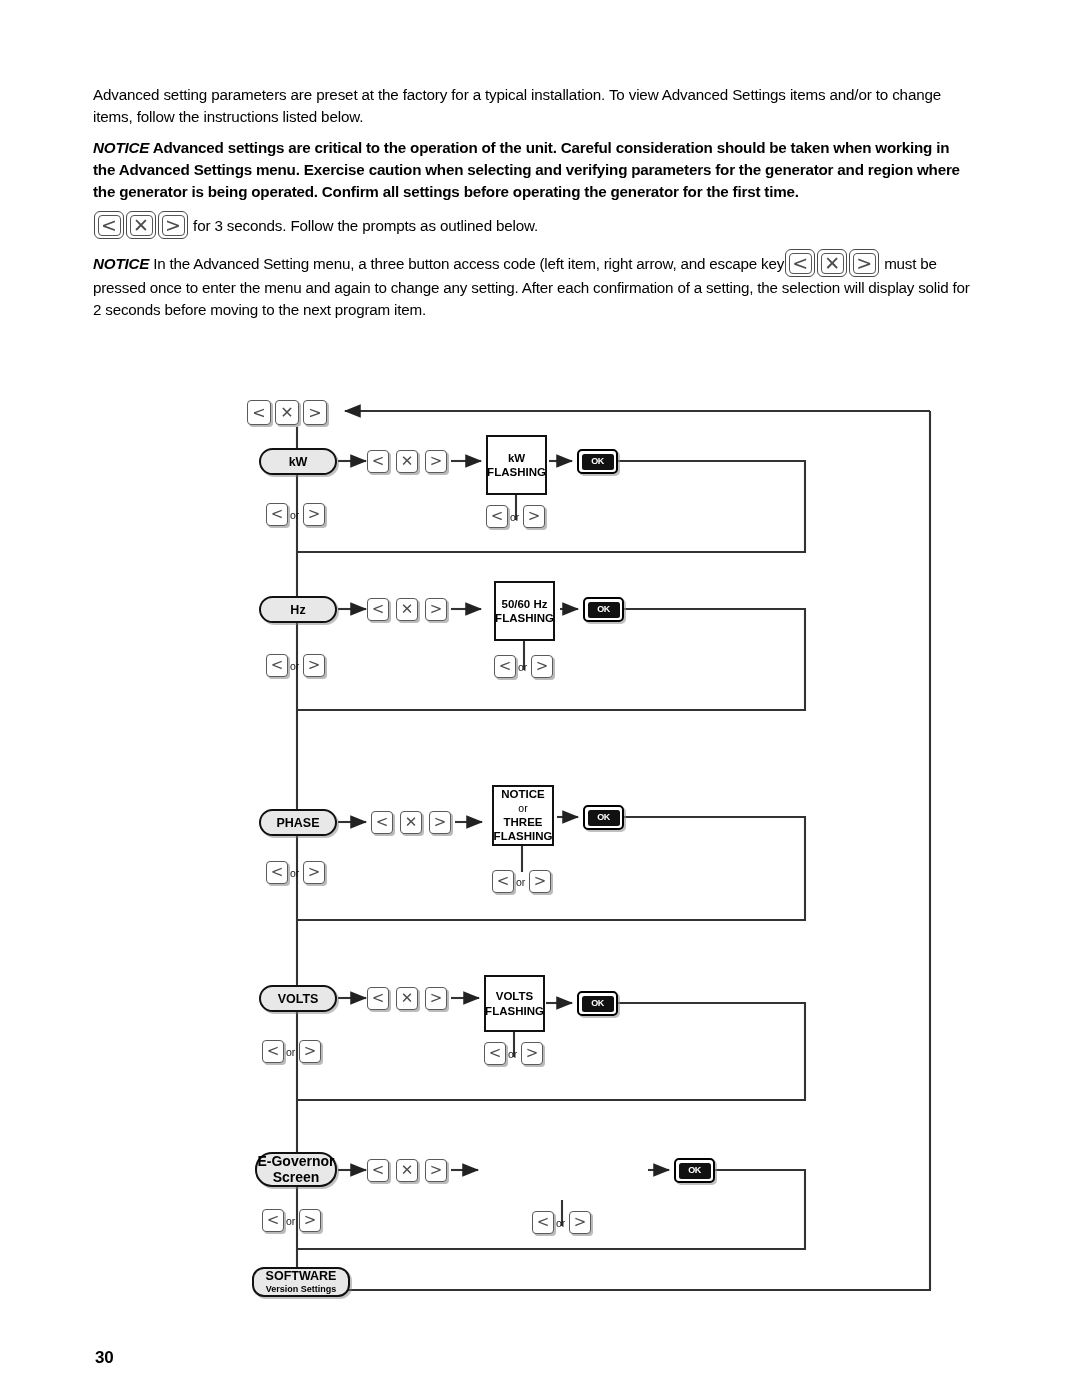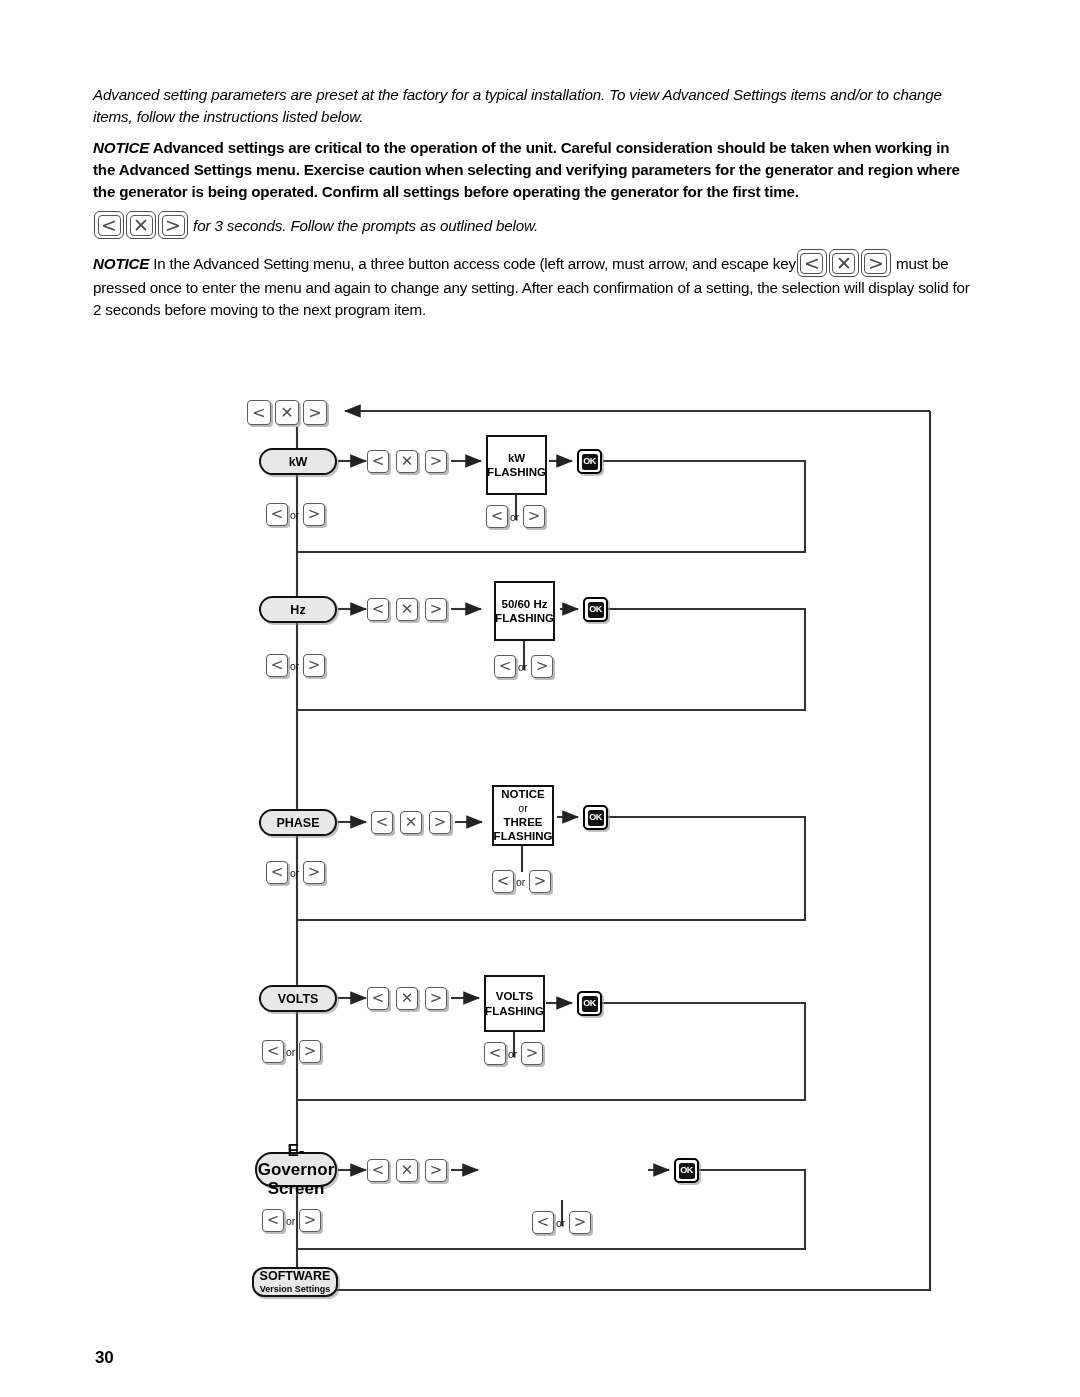--- a/index.html
+++ b/index.html
@@ -26,21 +26,20 @@
     font-size: 15.5px;
     font-weight: bold;
     margin: 0 0 16px 0;
     letter-spacing: -0.1px;
   }
   p.body {
     font-size: 15.2px;
     line-height: 1.42;
     margin: 0 0 10px 0;
     letter-spacing: -0.15px;
-    font-style: italic;
   }
   p.notice {
     font-size: 15.2px;
     font-weight: bold;
     line-height: 1.43;
     margin: 0 0 9px 0;
     letter-spacing: -0.2px;
   }
   .notice-word {
     font-style: italic;
@@ -102,21 +101,21 @@
     display:flex; align-items:center; justify-content:center;
     font-family: "DejaVu Sans", sans-serif;
     font-size: 15px; font-weight: 400; line-height: 1;
     color: #4d4d4d;
   }
   .k.big { width: 24px; height: 25px; }
   .k.big > b { font-size: 16px; }
 
   .ok {
     position: absolute;
-    width: 25px; height: 25px;
+    width: 41px; height: 25px;
     box-sizing: border-box;
     border: 2px solid #000;
     border-radius: 5px;
     background: #fff;
     box-shadow: 2px 2px 0 rgba(150,150,150,0.6);
     padding: 2.5px;
   }
   .ok > i {
     display: block; width: 100%; height: 100%;
     background: #111;
@@ -149,21 +148,21 @@
     flex-direction: column;
     align-items: center;
     justify-content: center;
     font-weight: bold;
     font-size: 12.5px;
     color: #000;
     text-align: center;
     box-shadow: 2px 2px 0 rgba(120,120,120,0.45);
     line-height: 1.12;
   }
-  .pill.two { font-size: 17px; }
+  .pill.two { font-size: 14px; }
   .pill .sub { font-size: 9px; font-weight: bold; margin-top: 1px; }
 
   
   .box {
     position: absolute;
     box-sizing: border-box;
     background: #fff;
     border: 2px solid #111;
     display: flex;
     flex-direction: column;
@@ -201,21 +200,21 @@
       <span>Advanced settings are critical to the operation of the unit. Careful consideration should be taken when working in the Advanced Settings menu. Exercise caution when selecting and verifying parameters for the generator and region where the generator is being operated. Confirm all settings before operating the generator for the first time.</span>
     </p>
 
     <p class="body">
       <span class="nowrap"><span class="inline-key"><span>&lt;</span></span><span class="inline-key"><span>✕</span></span><span class="inline-key"><span>&gt;</span></span></span>
       <span>for 3 seconds. Follow the prompts as outlined below.</span>
     </p>
 
     <p class="notice">
       <span class="notice-word">NOTICE</span>
-      <span style="font-weight:normal">In the Advanced Setting menu, a three button access code (left arrow, must arrow, and escape key</span><span class="nowrap"><span class="inline-key"><span>&lt;</span></span><span class="inline-key"><span>✕</span></span><span class="inline-key"><span>&gt;</span></span></span>
+      <span style="font-weight:normal">In the Advanced Setting menu, a three button access code (left item, right arrow, and escape key</span><span class="nowrap"><span class="inline-key"><span>&lt;</span></span><span class="inline-key"><span>✕</span></span><span class="inline-key"><span>&gt;</span></span></span>
       <span style="font-weight:normal">must be pressed once to enter the menu and again to change any setting. After each confirmation of a setting, the selection will display solid for 2 seconds before moving to the next program item.</span>
     </p>
   </div>
 
   <div class="flow">
     <svg width="1080" height="1397" viewBox="0 0 1080 1397">
       <defs>
         <marker id="ah" markerWidth="9" markerHeight="9" refX="7.5" refY="3.2" orient="auto" markerUnits="strokeWidth">
           <path d="M0,0 L8,3.2 L0,6.4 z" fill="#222"></path>
         </marker>
@@ -443,20 +442,20 @@
       <b>&gt;</b>
     </div>
   <div class="k" style="left:532px; top:1211px;">
       <b>&lt;</b>
     </div>
   <span class="orlbl" style="left:556px; top:1217px;">or</span>
   <div class="k" style="left:569px; top:1211px;">
       <b>&gt;</b>
     </div>
 
-  <div class="pill" style="left:252px; top:1267px; width:86px; height:30px; border-radius:12px;">
+  <div class="pill" style="left:252px; top:1267px; width:98px; height:30px; border-radius:12px;">
     <span>SOFTWARE</span>
     <span class="sub">Version Settings</span>
   </div>
 
   <div class="pagenum">30</div>
 
 </div>
 
 </body></html>

